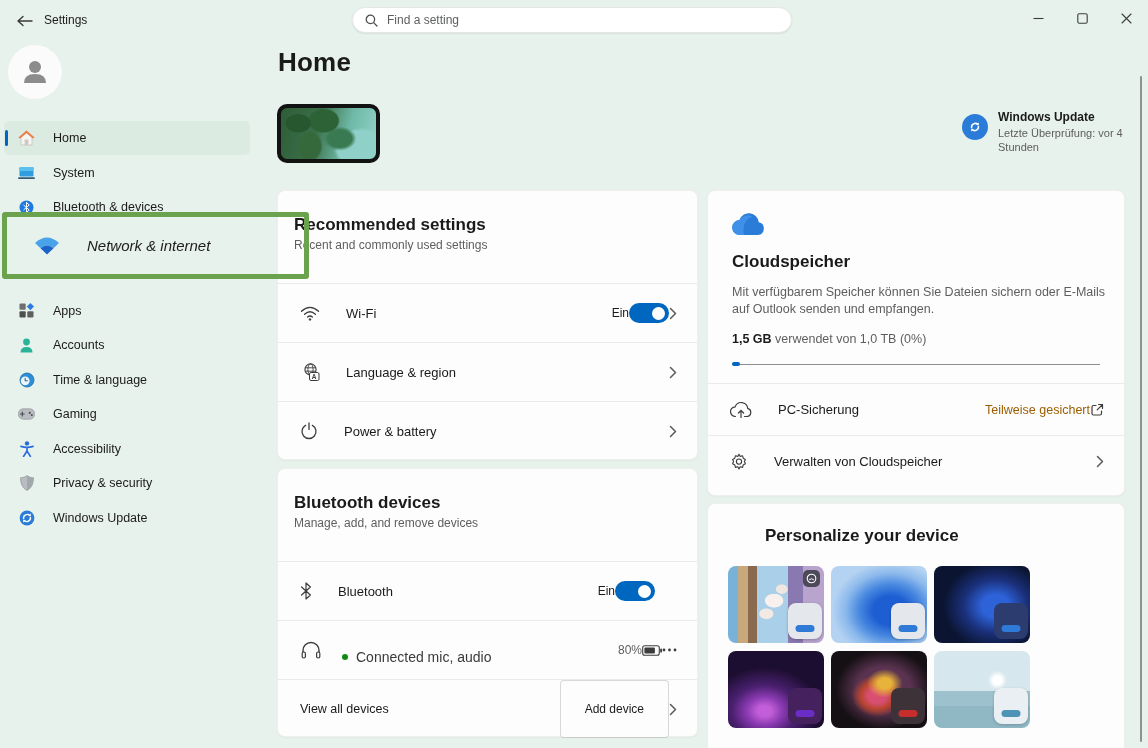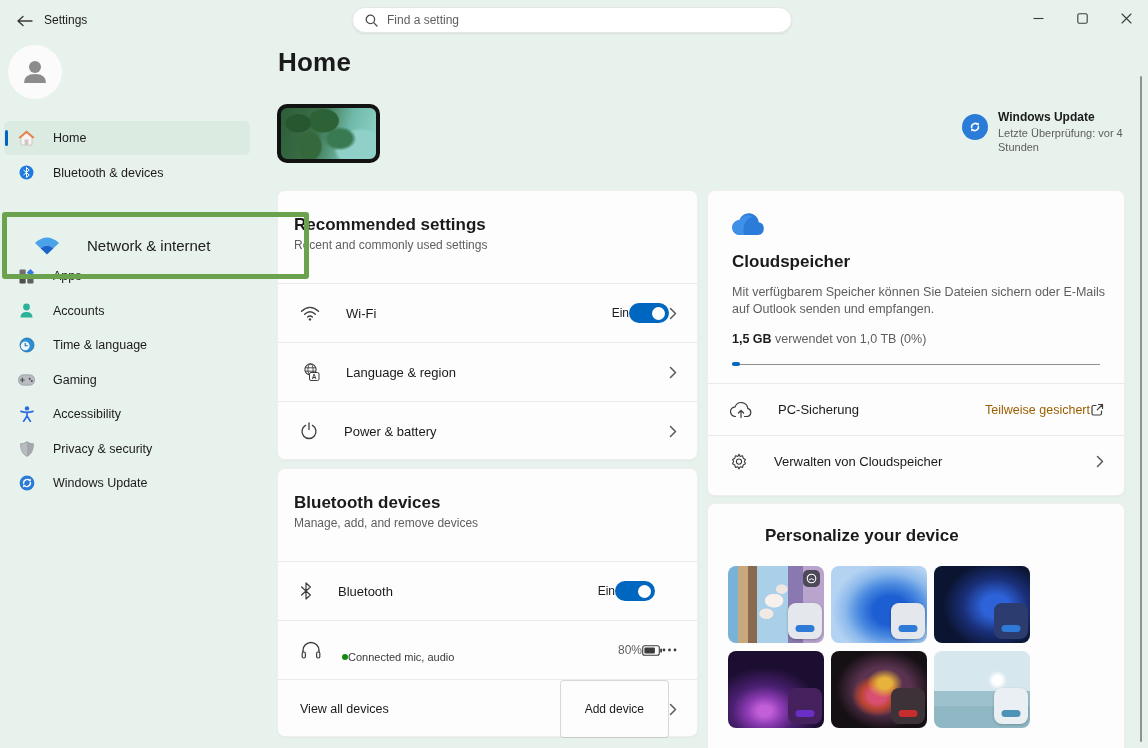--- a/index.html
+++ b/index.html
@@ -36,21 +36,21 @@
     cursor:pointer; margin-bottom:0.5px; }
   .nav-item.selected { background:#dcebe2; }
   .nav-item .sel-pill { position:absolute; left:1px; top:9px; width:3px; height:16px;
     border-radius:2px; background:#0067c0; }
   .nav-icon { width:17px; height:17px; display:flex; align-items:center; justify-content:center; }
   .nav-spacer { height:69px; }
 
   
   .annotation-box { position:absolute; left:2px; top:212px; width:307px; height:67px;
     border:5px solid #6ba24e; border-radius:3px; background:transparent;
-    display:flex; align-items:center; z-index:5; }
+    display:flex; align-items:center; z-index:5;font-style:italic; }
   .annotation-box .big-label { font-size:15px; color:#202020; margin-left:27px; }
   .annotation-box .big-icon { margin-left:27px; }
 
   
   .page-title { position:absolute; left:278px; top:47px; font-size:26px; font-weight:700; letter-spacing:.2px; }
   .hero { position:absolute; left:277px; top:104px; width:103px; height:59px;
     border:4px solid #121212; border-radius:10px;
     background:
       radial-gradient(22px 16px at 18% 30%, #27572f 0 55%, transparent 60%),
       radial-gradient(26px 20px at 45% 25%, #2d6136 0 55%, transparent 62%),
@@ -135,21 +135,21 @@
   .p-purple { background:#6a2ec6; }
   .p-red { background:#c62e2e; }
   .p-teal { background:#4e93b5; }
   .spotlight-badge { position:absolute; top:4px; right:4px; width:17px; height:17px;
     border-radius:5px; background:rgba(48,48,56,.78); display:flex; align-items:center; justify-content:center; }
 
   .scrollbar { position:absolute; left:1140px; top:76px; width:2px; height:666px;
     background:#8f938f; border-radius:2px; }
 
   .dot-green { width:6px; height:6px; border-radius:50%; background:#118a11; flex:none; }
-  .sub-label { font-size:11px; color:#3a3a3a; }
+  .sub-label { font-size:14px; color:#3a3a3a; margin-left:8px; }
 </style>
 </head>
 <body>
 
 <div class="titlebar">
   <div class="back-btn">
     <svg width="16" height="12" viewBox="0 0 16 12">
       <path d="M1 6 H15 M1 6 L6 1.5 M1 6 L6 10.5" stroke="#3a3a3a" stroke-width="1.4" fill="none" stroke-linecap="round" stroke-linejoin="round"></path>
     </svg>
   </div>
@@ -193,20 +193,30 @@
   <div class="nav-item selected">
     <span class="sel-pill"></span>
     <span class="nav-icon">
       <svg width="17" height="16" viewBox="0 0 17 16">
         <path d="M8.5 1 L16 7.5 L14 7.5 L14 15 L3 15 L3 7.5 L1 7.5 Z" fill="#f7f5f3" stroke="#b9b2aa" stroke-width="0.6"></path>
         <path d="M8.5 0.6 L16.6 7.6 L14.8 8.6 L8.5 3.2 L2.2 8.6 L0.4 7.6 Z" fill="#e8824c"></path>
         <rect x="6.6" y="9.5" width="3.8" height="5.5" fill="#cfc8bf"></rect>
       </svg>
     </span>
     <span>Home</span>
+  </div>
+  <div class="nav-item">
+    <span class="nav-icon">
+      <svg width="17" height="15" viewBox="0 0 17 15">
+        <rect x="1.5" y="2" width="14" height="9.5" rx="1.2" fill="#2f9de0"></rect>
+        <rect x="1.5" y="2" width="14" height="4" rx="1.2" fill="#5cc0ef"></rect>
+        <rect x="0" y="12.2" width="17" height="1.8" rx="0.9" fill="#355a78"></rect>
+      </svg>
+    </span>
+    <span>System</span>
   </div>
   <div class="nav-item">
     <span class="nav-icon">
       <svg width="15" height="15" viewBox="0 0 15 15">
         <circle cx="7.5" cy="7.5" r="7" fill="#1f7ae0"></circle>
         <path d="M7.5 2.6 V12.4 L10.2 10 L4.8 5.2 M7.5 2.6 L10.2 5 L4.8 9.8" stroke="#ffffff" stroke-width="1" fill="none" stroke-linejoin="round" stroke-linecap="round"></path>
       </svg>
     </span>
     <span>Bluetooth &amp; devices</span>
   </div>

